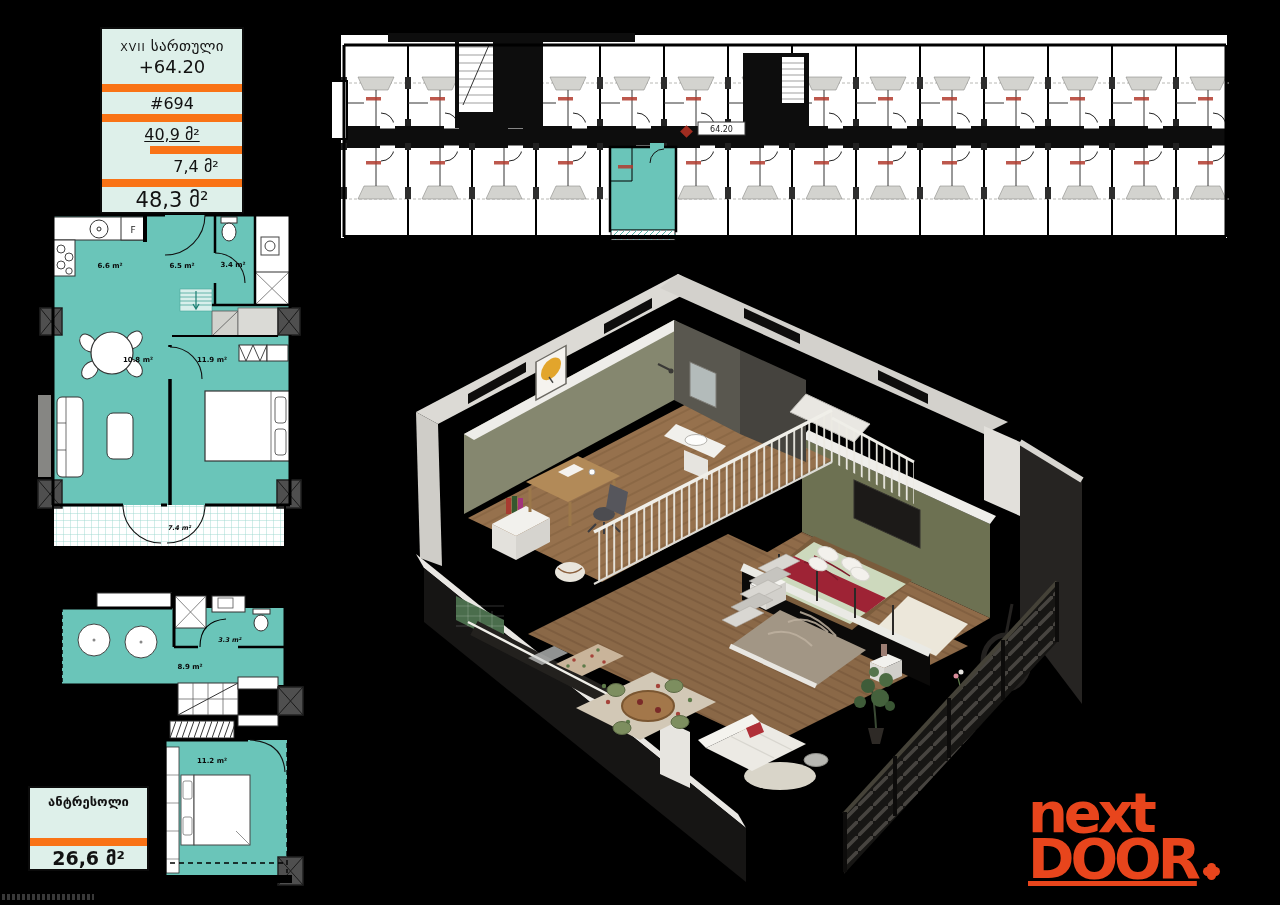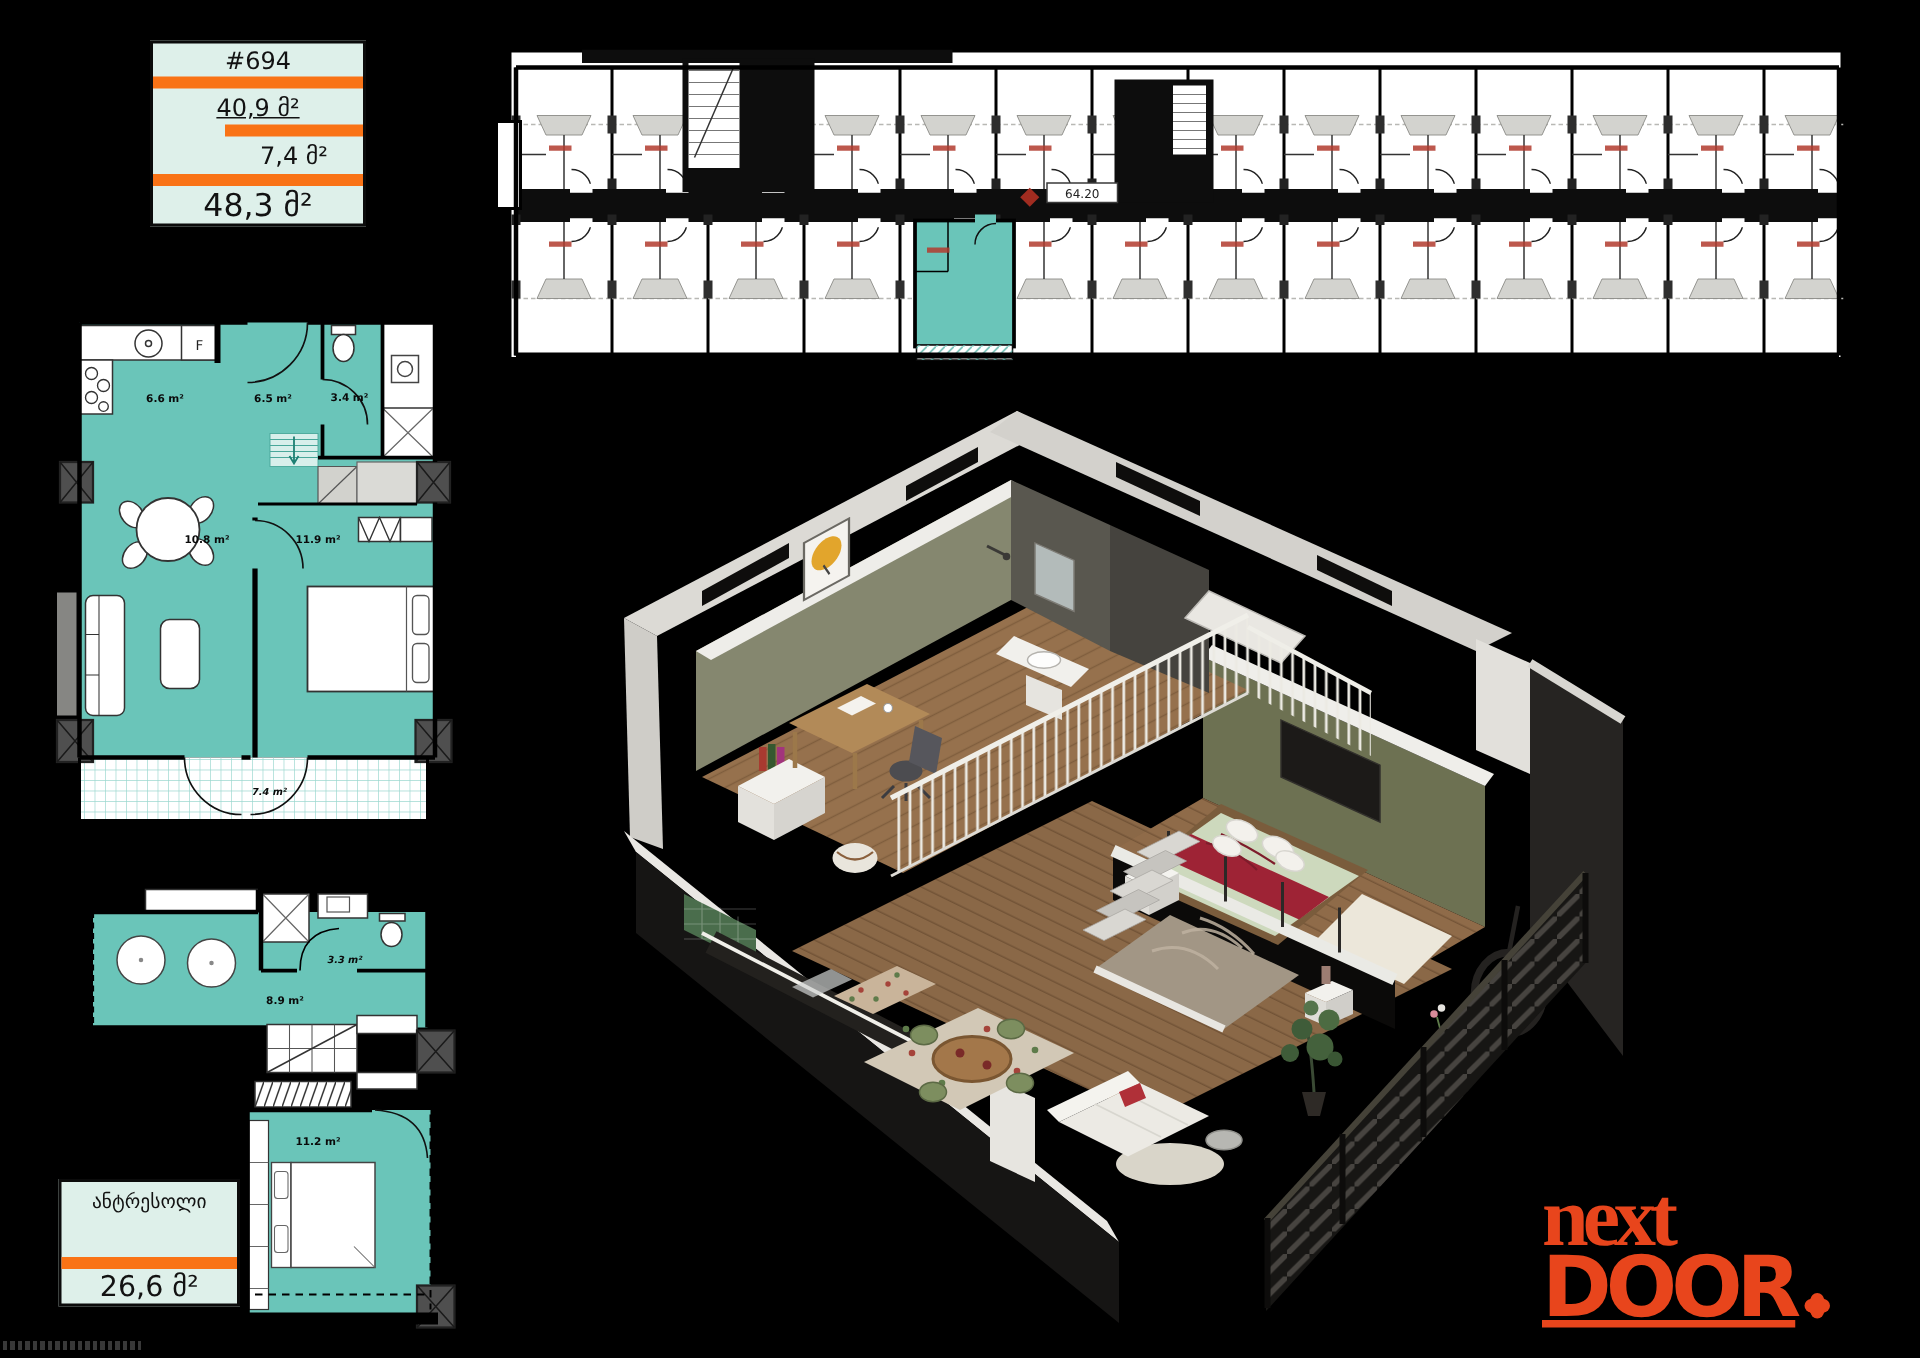--- a/index.html
+++ b/index.html
@@ -13,42 +13,49 @@
   .card .row:first-child{border-top:none;}
   #unitCard{left:100px;top:27px;width:144px;}
   #unitCard .r1{height:55px;}
   #unitCard .r2{height:22px;font-size:16px;}
   #unitCard .r3{height:24px;font-size:16px;text-decoration:underline;}
   #unitCard .r4{height:25px;font-size:16px;margin-left:48px;}
   #unitCard .r5{height:25px;font-size:21px;}
   .floorline{font-size:15px;letter-spacing:.3px;}
   .floorline .roman{font-size:11px;letter-spacing:1px;}
   .elev{font-size:18px;margin-top:1px;}
-  #mezzCard{left:39px;top:786px;width:121px;}
+  #mezzCard{left:28px;top:786px;width:121px;font-weight:bold;}
   #mezzCard .r1{height:27px;font-size:13px;}
   #mezzCard .r2{height:23px;font-size:19px;margin-top:23px;}
   #logo{position:absolute;left:1028px;top:790px;color:#e8451c;z-index:6;
         font-weight:800;line-height:.82;letter-spacing:-4px;}
-  #logo .l1{font-size:56px;font-family:Liberation Serif, serif;}
+  #logo .l1{font-size:56px;}
   #logo .l2{font-size:56px;position:relative;text-decoration:underline;}
   .logo-dot{display:inline-block;width:13px;height:13px;border-radius:50%;
             background:#e8451c;margin-left:8px;
             box-shadow:0 -4px 0 -2px #e8451c,0 4px 0 -2px #e8451c,-4px 0 0 -2px #e8451c,4px 0 0 -2px #e8451c;}
   #fineprint{position:absolute;left:2px;top:894px;width:92px;height:6px;opacity:.75;
              background:repeating-linear-gradient(90deg,#4b4b4b 0 3px,transparent 3px 5px);}
   text{font-family:"DejaVu Sans",sans-serif;}
   .arealbl{font-size:7px;font-weight:bold;fill:#0a0a0a;}
   .arealblsm{font-size:6.5px;font-weight:bold;fill:#0a0a0a;font-style:italic;}
 </style>
 </head>
 <body>
 
 <div id="stage">
 
   <div class="card" id="unitCard">
+    <div class="row r1">
+      <div class="floorline">
+        <span class="roman">XVII</span>
+        <span>სართული</span>
+      </div>
+      <div class="elev">+64.20</div>
+    </div>
     <div class="row r2">#694</div>
     <div class="row r3">40,9 მ²</div>
     <div class="row r4">7,4 მ²</div>
     <div class="row r5">48,3 მ²</div>
   </div>
 
   <svg style="left:330px;top:33px" width="902" height="209" viewBox="0 0 902 209">
     <defs>
       <clipPath id="spc">
           <rect x="0" y="0" width="899" height="209"></rect>

